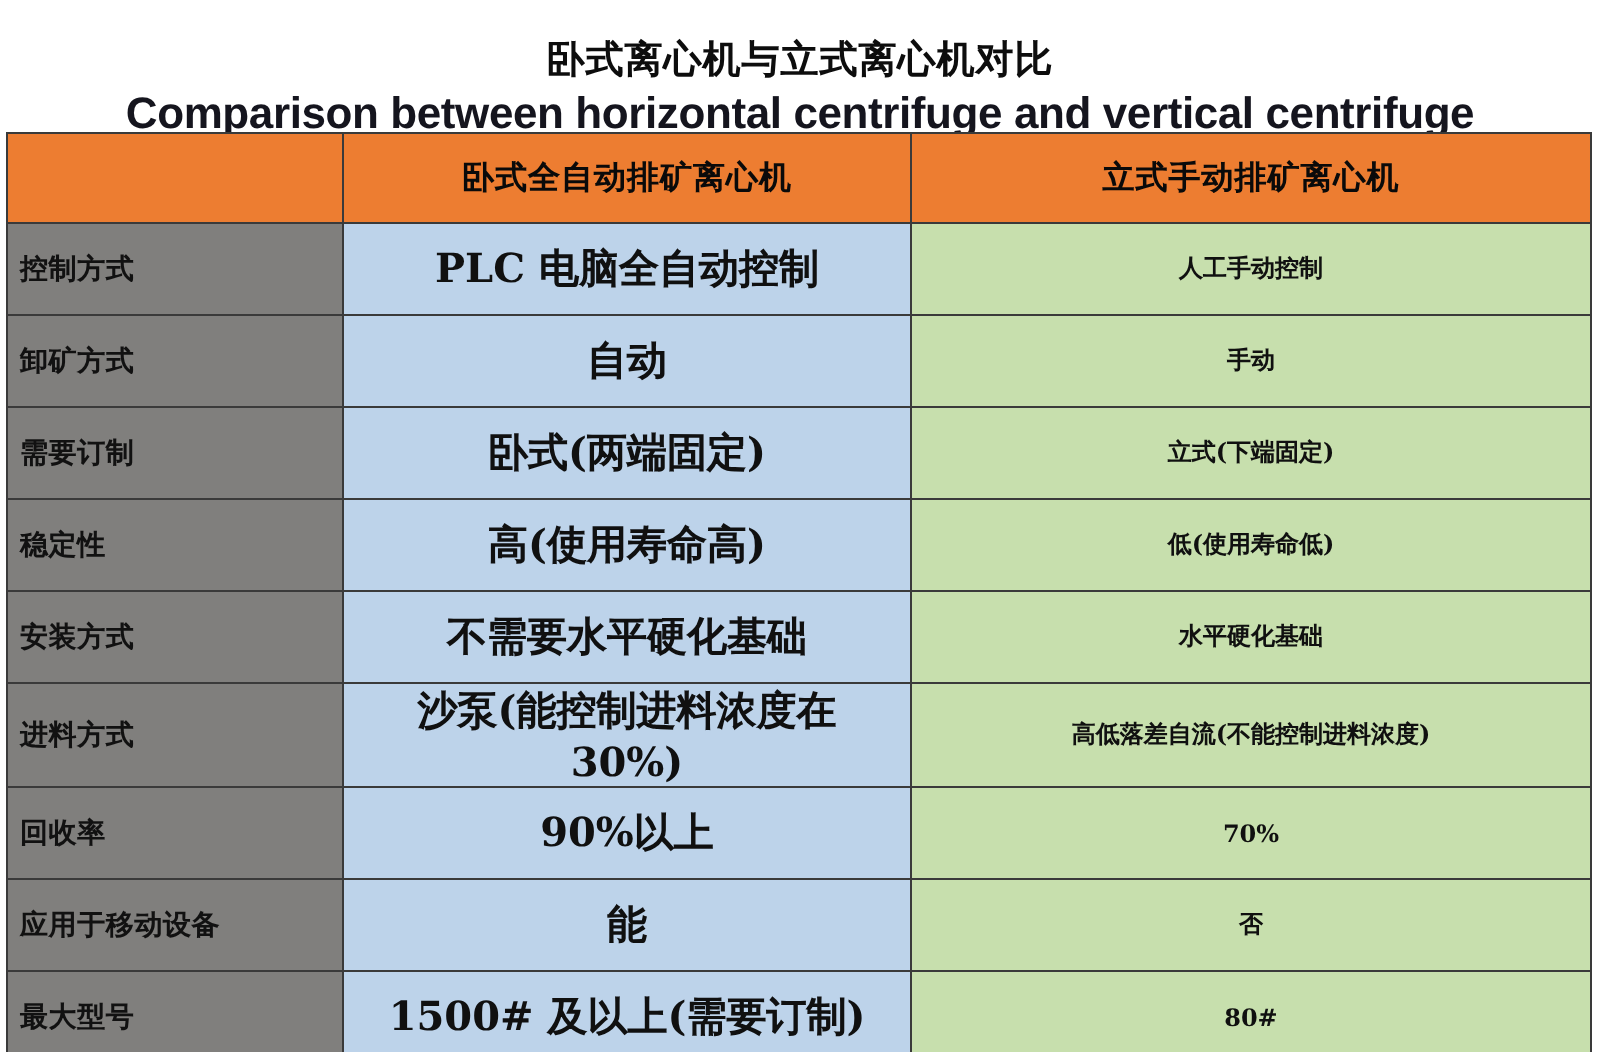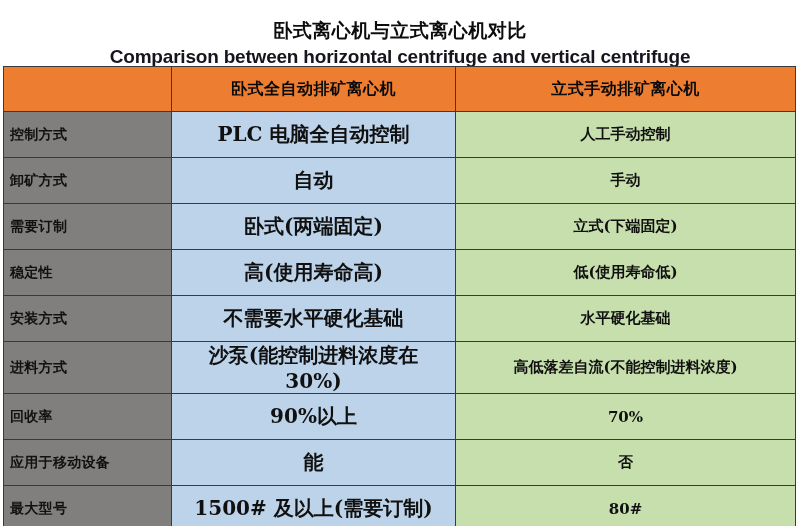--- a/index.html
+++ b/index.html
@@ -30,21 +30,21 @@
     font-family: "DejaVu Sans", sans-serif;
     font-size: 19px;
     font-weight: bold;
     color: #0d0d0d;
     line-height: 26px;
     letter-spacing: 0.5px;
   }
 
   .title-en {
     font-family: "Liberation Sans", sans-serif;
-    font-size: 19px;
+    font-size: 22px;
     font-weight: bold;
     color: #15151e;
     line-height: 26px;
     letter-spacing: -0.2px;
     margin-top: 1px;
   }
 
   .table-wrap {
     position: absolute;
     left: 3px;
@@ -106,21 +106,21 @@
     font-family: "DejaVu Serif", serif;
     font-size: 20px;
     color: #101010;
   }
 
   
   td.colB {
     background: #C7DFAD;
     text-align: center;
     font-family: "DejaVu Serif", serif;
-    font-size: 15px;
+    font-size: 12px;
     color: #101010;
   }
 </style>
 </head>
 <body>
 
 <div class="page">
 
   <div class="titles">
     <div class="title-cn">卧式离心机与立式离心机对比</div>

